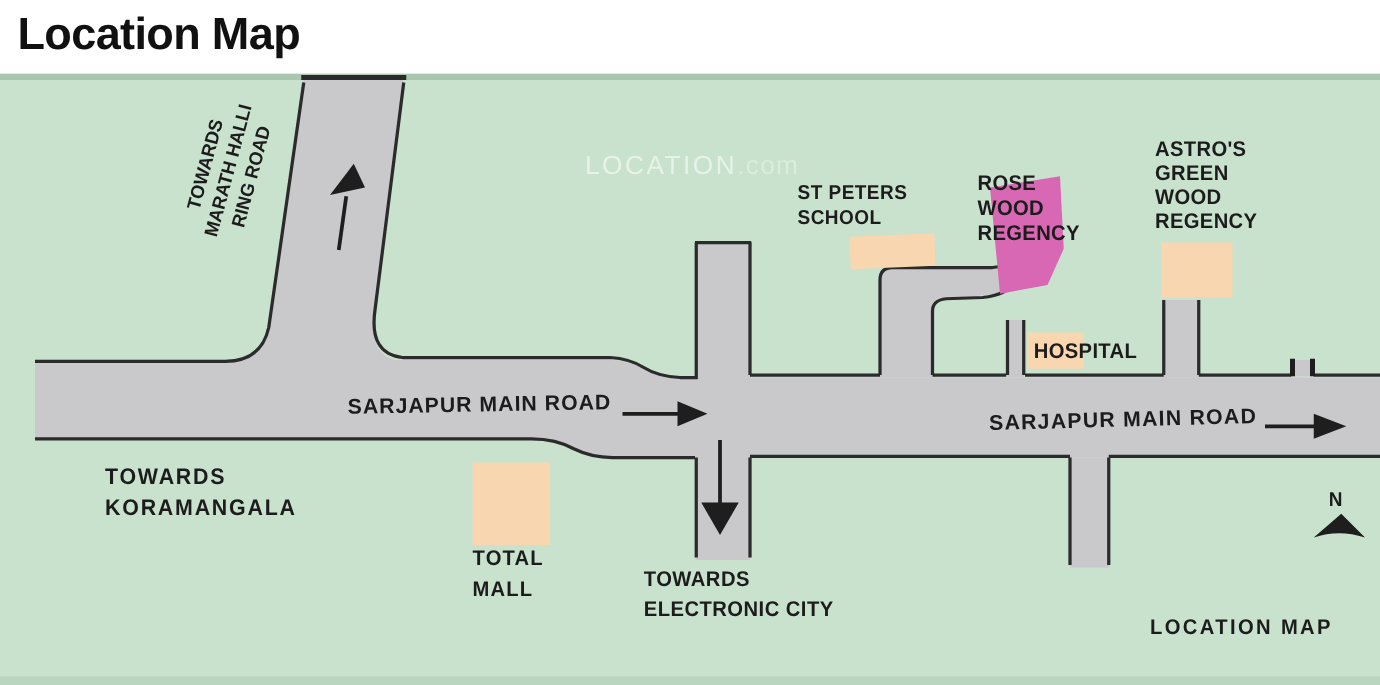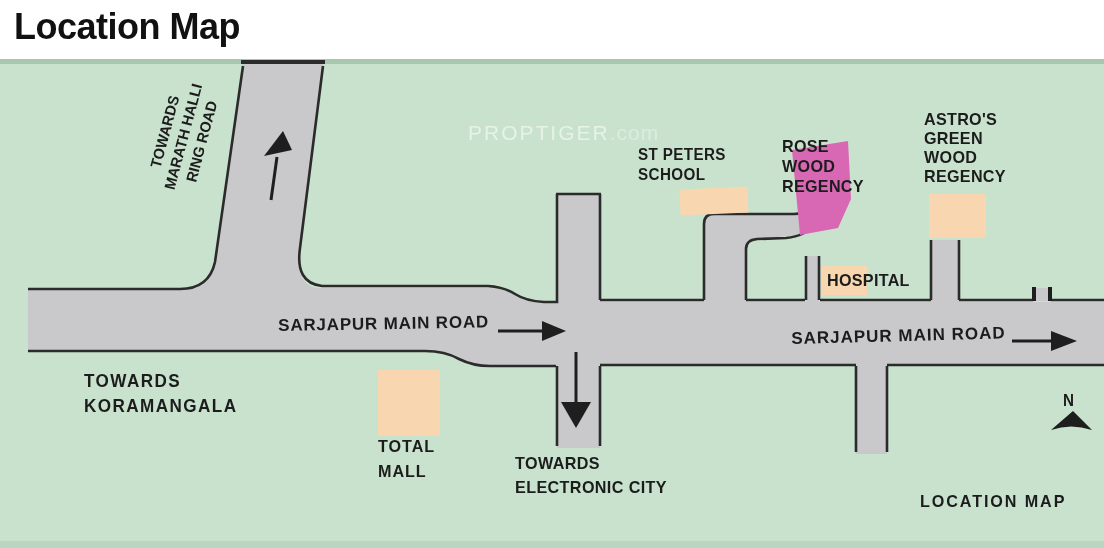--- a/index.html
+++ b/index.html
@@ -101,21 +101,21 @@
       <path d="M283,131 L264,156 L292,150 Z"></path>
       <path d="M542,321 L542,341 L566,331 Z"></path>
       <path d="M1051,331 L1051,351 L1077,341 Z"></path>
       <path d="M561,402 L591,402 L576,428 Z"></path>
       <path d="M1051,430 Q1071,423 1092,430 L1073,411 Z"></path>
       <rect x="1032" y="287" width="4" height="14"></rect>
       <rect x="1048" y="287" width="4" height="14"></rect>
     </g>
   </svg>
 
-  <div class="watermark"><span>PROPTIGER</span><span class="suffix">.com</span></div>
+  <div class="watermark"><span>LOCATION</span><span class="suffix">.com</span></div>
 
   <div class="lbl lbl-tilt-nw">TOWARDS
 MARATH HALLI
 RING ROAD</div>
   <div class="lbl lbl-sarjapur-left">SARJAPUR MAIN ROAD</div>
   <div class="lbl lbl-sarjapur-right">SARJAPUR MAIN ROAD</div>
   <div class="lbl lbl-koramangala">TOWARDS
 KORAMANGALA</div>
   <div class="lbl lbl-totalmall">TOTAL
 MALL</div>

